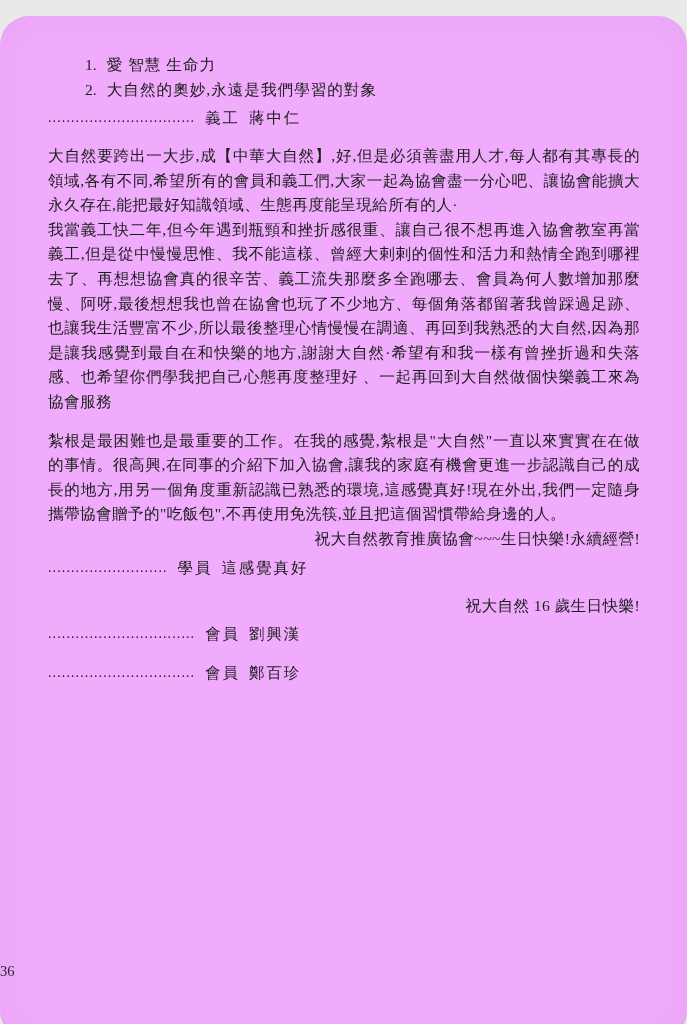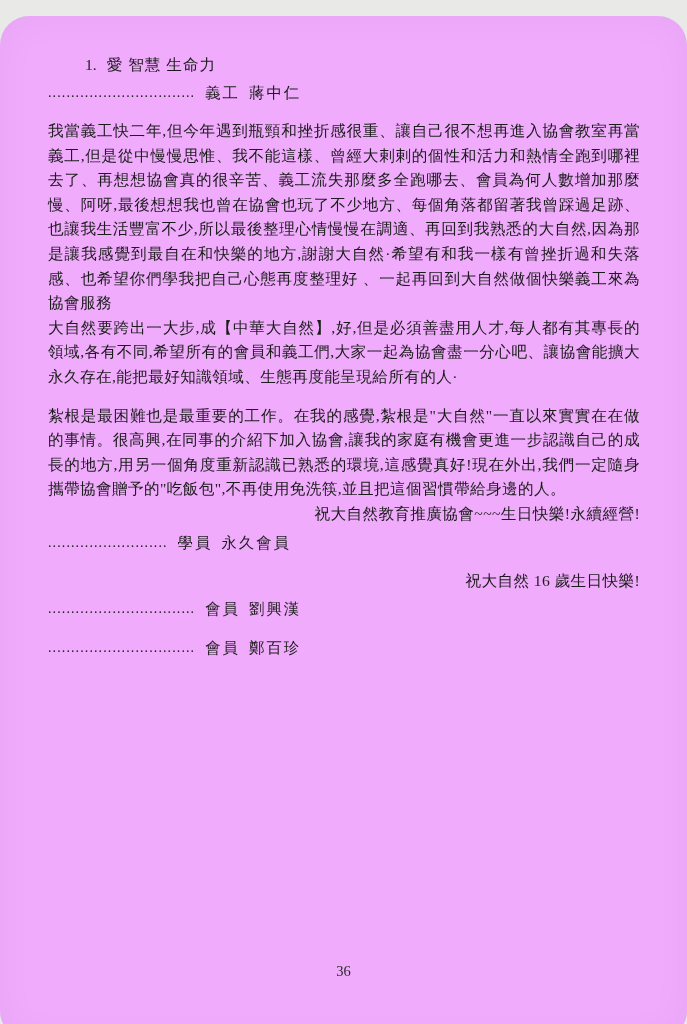--- a/index.html
+++ b/index.html
@@ -72,50 +72,53 @@
     letter-spacing: 0.4px;
   }
   .para.wish {
     text-align: right;
   }
   .page-number {
     position: absolute;
     bottom: 60px;
     left: 0;
     width: 100%;
-    text-align: center;
+    text-align: left;
     font-size: 14.5px;
     color: #2a2a2a;
   }
 </style>
 </head>
 <body>
 
 <div class="page">
   <div class="content">
 
     <ol class="top-list">
       <li class="list-item">
         <span class="num">1.</span><span>愛 智慧 生命力</span>
       </li>
+      <li class="list-item">
+        <span class="num">2.</span><span>大自然的奧妙,永遠是我們學習的對象</span>
+      </li>
     </ol>
     <div class="sig">
       <span class="dots">................................</span><span class="role">義工</span><span class="name">蔣中仁</span>
     </div>
 
     <div class="block">
+      <p class="para">大自然要跨出一大步,成【中華大自然】,好,但是必須善盡用人才,每人都有其專長的領域,各有不同,希望所有的會員和義工們,大家一起為協會盡一分心吧、讓協會能擴大永久存在,能把最好知識領域、生態再度能呈現給所有的人·</p>
       <p class="para">我當義工快二年,但今年遇到瓶頸和挫折感很重、讓自己很不想再進入協會教室再當義工,但是從中慢慢思惟、我不能這樣、曾經大剌剌的個性和活力和熱情全跑到哪裡去了、再想想協會真的很辛苦、義工流失那麼多全跑哪去、會員為何人數增加那麼慢、阿呀,最後想想我也曾在協會也玩了不少地方、每個角落都留著我曾踩過足跡、也讓我生活豐富不少,所以最後整理心情慢慢在調適、再回到我熟悉的大自然,因為那是讓我感覺到最自在和快樂的地方,謝謝大自然·希望有和我一樣有曾挫折過和失落感、也希望你們學我把自己心態再度整理好 、一起再回到大自然做個快樂義工來為協會服務</p>
-      <p class="para">大自然要跨出一大步,成【中華大自然】,好,但是必須善盡用人才,每人都有其專長的領域,各有不同,希望所有的會員和義工們,大家一起為協會盡一分心吧、讓協會能擴大永久存在,能把最好知識領域、生態再度能呈現給所有的人·</p>
     </div>
 
     <div class="block">
       <p class="para">紮根是最困難也是最重要的工作。在我的感覺,紮根是"大自然"一直以來實實在在做的事情。很高興,在同事的介紹下加入協會,讓我的家庭有機會更進一步認識自己的成長的地方,用另一個角度重新認識已熟悉的環境,這感覺真好!現在外出,我們一定隨身攜帶協會贈予的"吃飯包",不再使用免洗筷,並且把這個習慣帶給身邊的人。</p>
       <p class="para wish">祝大自然教育推廣協會~~~生日快樂!永續經營!</p>
       <div class="sig">
-        <span class="dots">..........................</span><span class="role">學員</span><span class="name">永久會員</span>
+        <span class="dots">..........................</span><span class="role">學員</span><span class="name">這感覺真好</span>
       </div>
     </div>
 
     <div class="block">
       <p class="para wish">祝大自然 16 歲生日快樂!</p>
       <div class="sig">
         <span class="dots">................................</span><span class="role">會員</span><span class="name">劉興漢</span>
       </div>
     </div>
 

